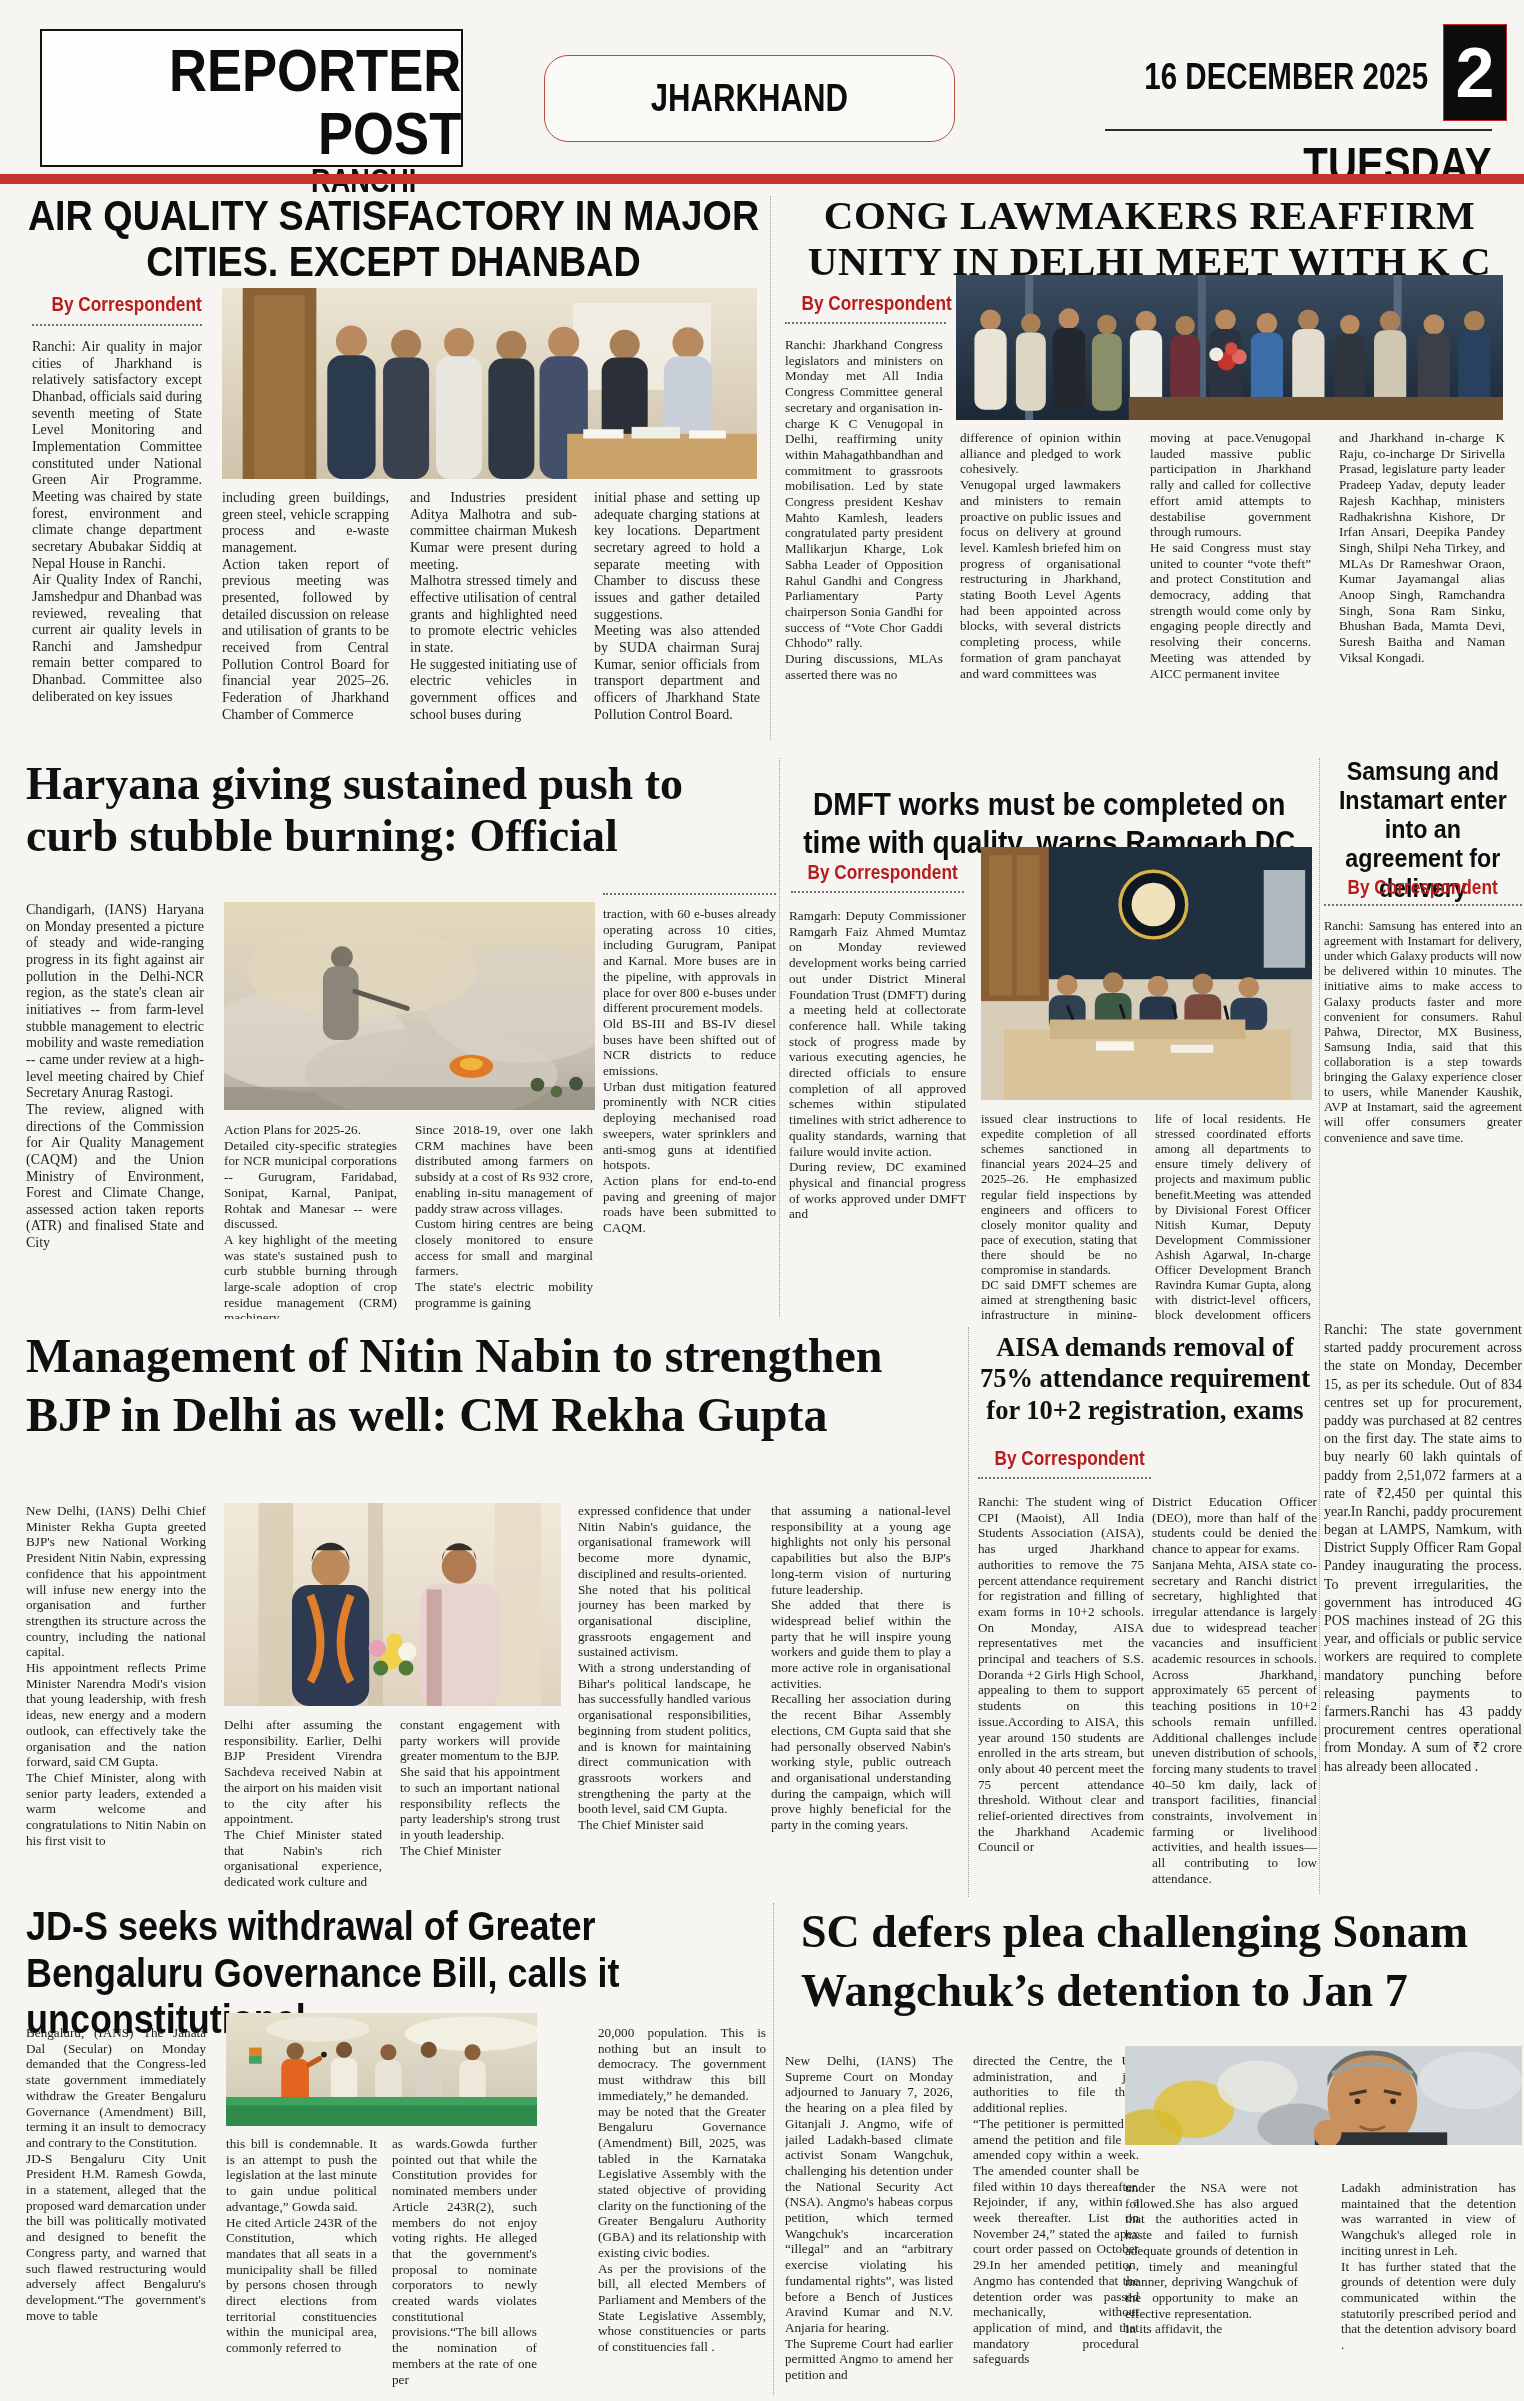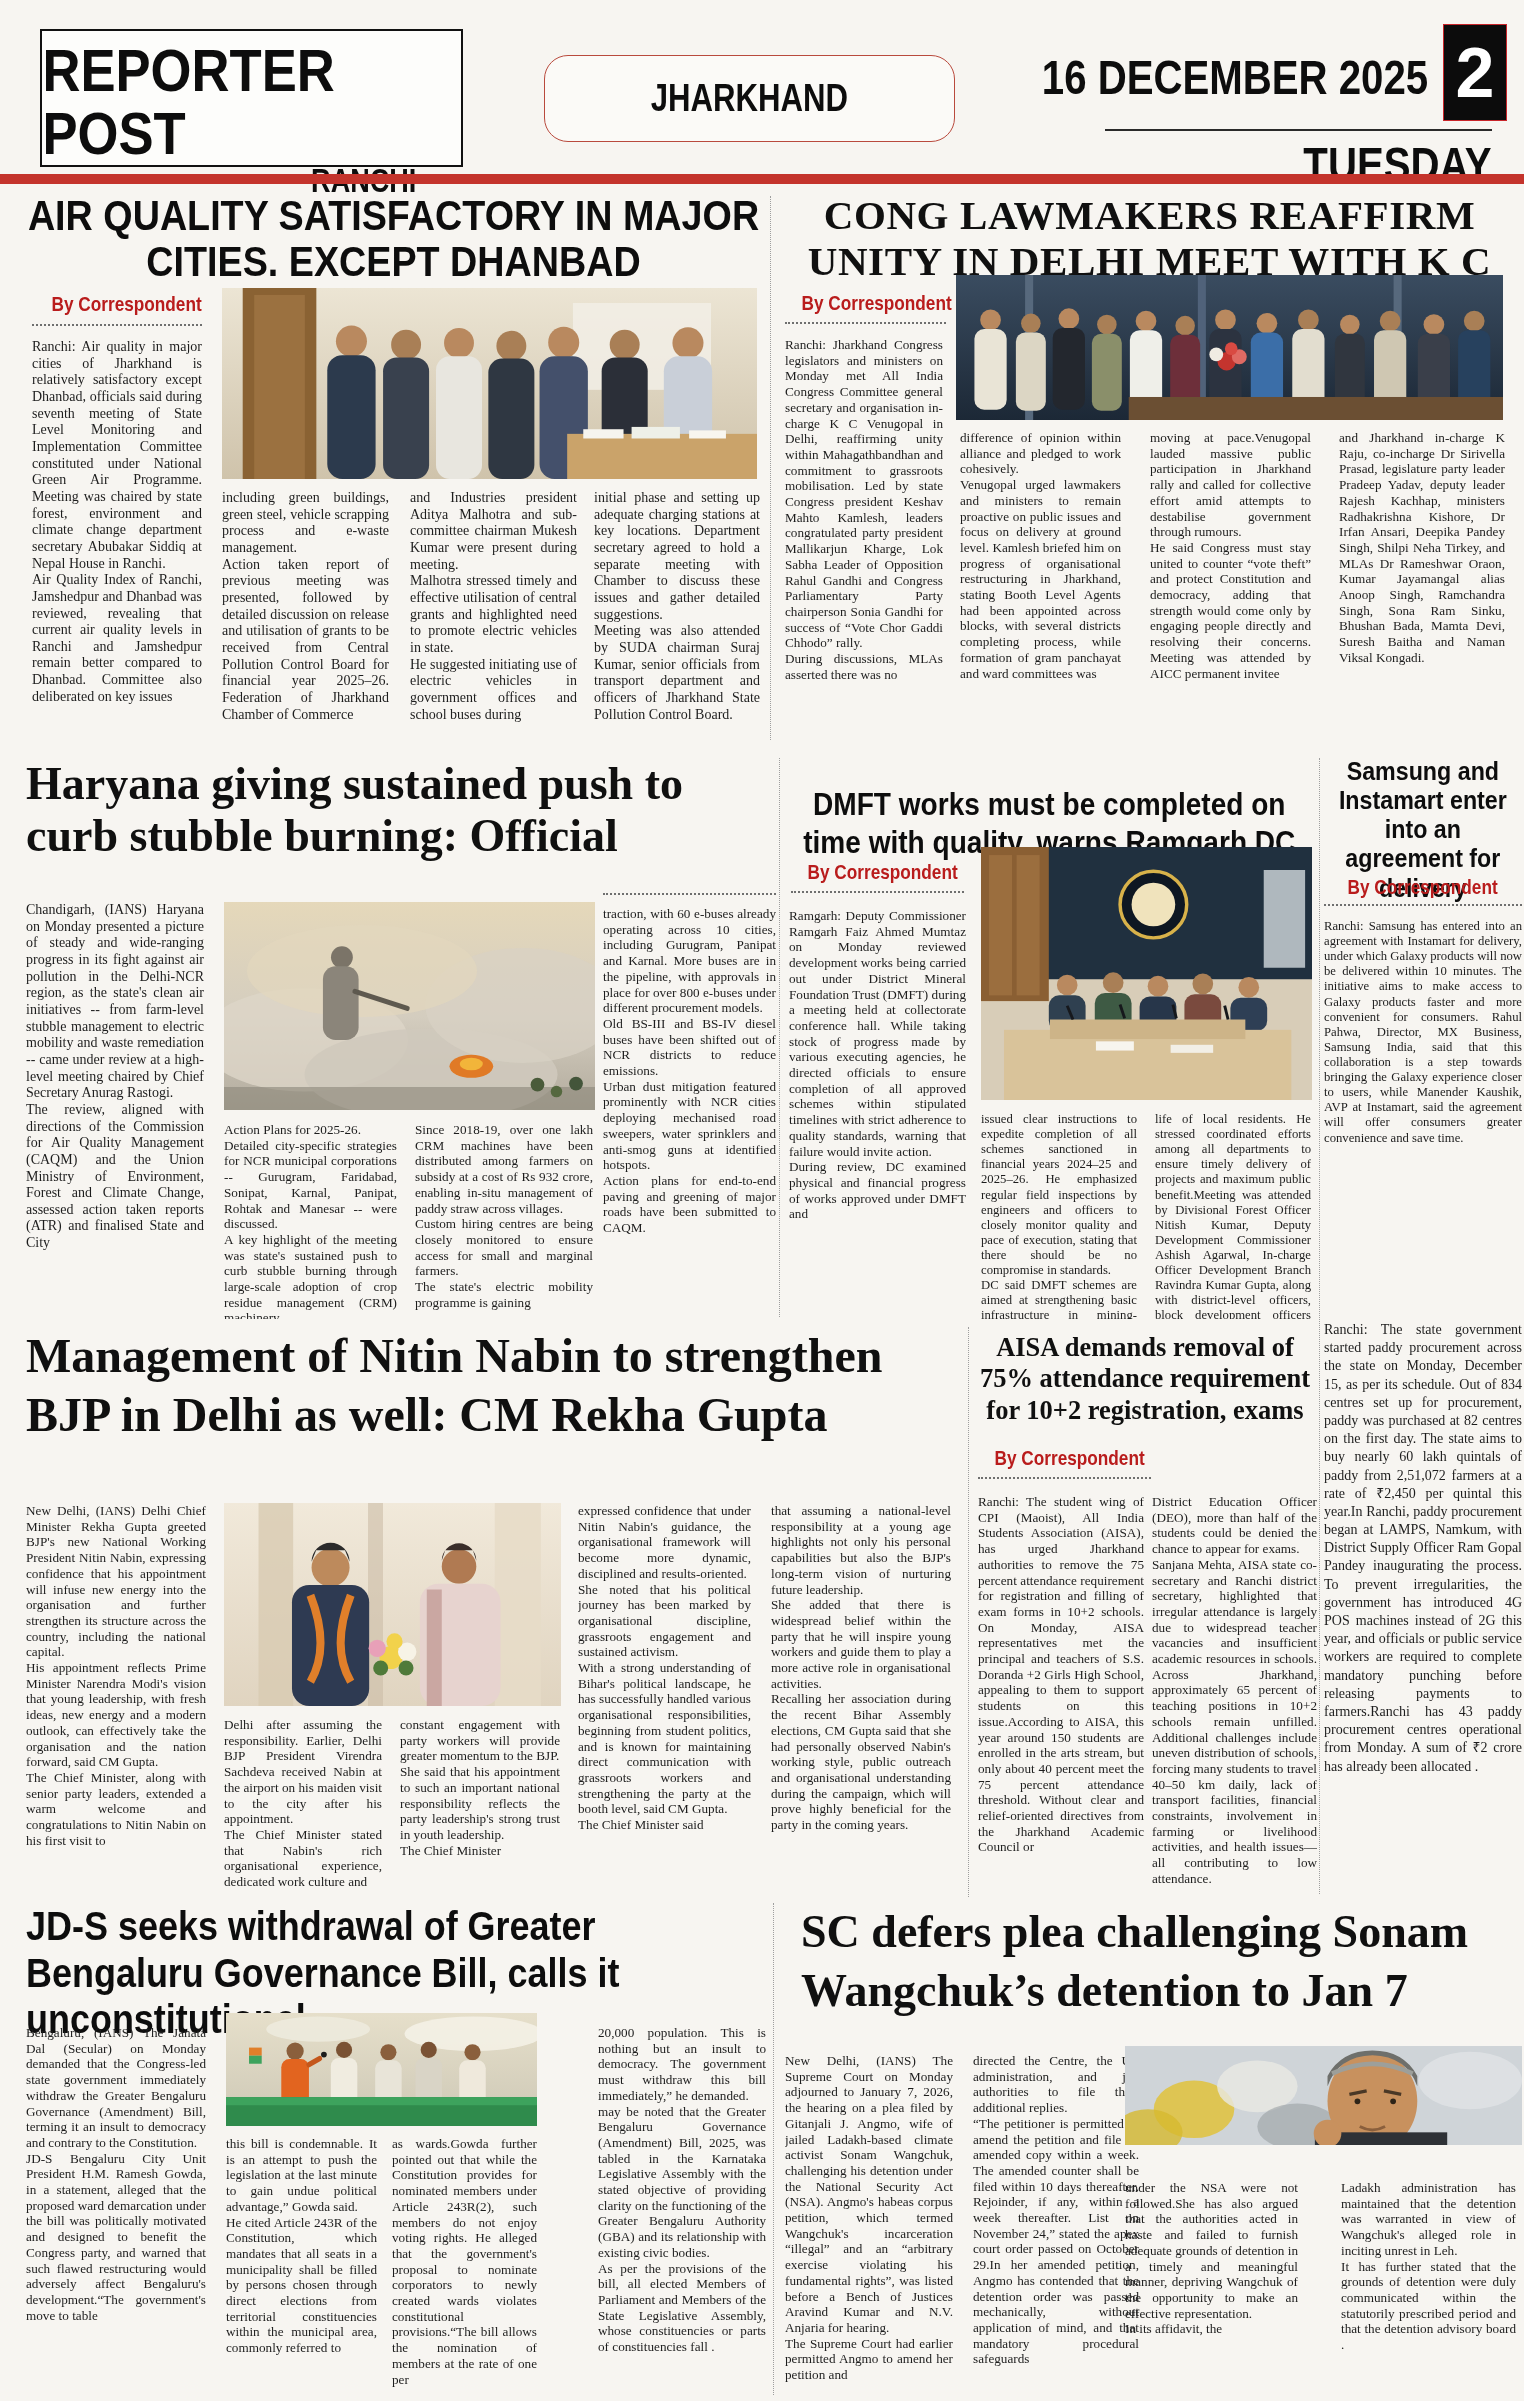--- a/index.html
+++ b/index.html
@@ -23,34 +23,34 @@
   .pagebox{background:#0c0c0c;border:1.7px solid #c9252a;color:#fff;display:flex;align-items:center;justify-content:center}
   .redbar{background:#c4342c}
   .rule{background:#2a2a2a}
 </style>
 </head>
 <body>
 
 <div class="sheet">
 
   <div class="abs mastbox" style="left:40px;top:29px;width:423px;height:138px;">
-    <div class="hlS" style="font-size:60px;line-height:1.05;text-align:left;margin-top:8px;">
+    <div class="hlS" style="font-size:60px;line-height:1.05;text-align:right;margin-top:8px;">
       <span class="sq">REPORTER POST</span>
     </div>
     <div class="hlS" style="font-size:33px;text-align:right;padding-right:45px;margin-top:-3.5px;">
       <span class="sqR">RANCHI</span>
     </div>
   </div>
 
   <div class="abs tab" style="left:544px;top:55px;width:411px;height:87px;">
     <span class="hlS" style="font-size:38px;"><span class="sqR" style="transform-origin:center;">JHARKHAND</span></span>
   </div>
 
   <div class="abs" style="left:851px;top:24px;width:656px;height:97px;display:flex;justify-content:flex-end;align-items:center;gap:15px;">
-    <span class="hlS" style="font-size:49px;margin-top:8px;"><span class="sqR">16 DECEMBER 2025</span></span>
+    <span class="hlS" style="font-size:36px;margin-top:8px;"><span class="sqR">16 DECEMBER 2025</span></span>
     <span class="pagebox hlS" style="width:64px;height:97px;font-size:70px;">
       <span>2</span>
     </span>
   </div>
   <div class="abs rule" style="left:1105px;top:129px;width:387px;height:2.3px;"></div>
   <div class="abs hlS" style="left:921px;top:136px;width:571px;text-align:right;font-size:49px;">
     <span class="sqR">TUESDAY</span>
   </div>
 
   <div class="abs redbar" style="left:0;top:174px;width:1525px;height:10.4px;"></div>

